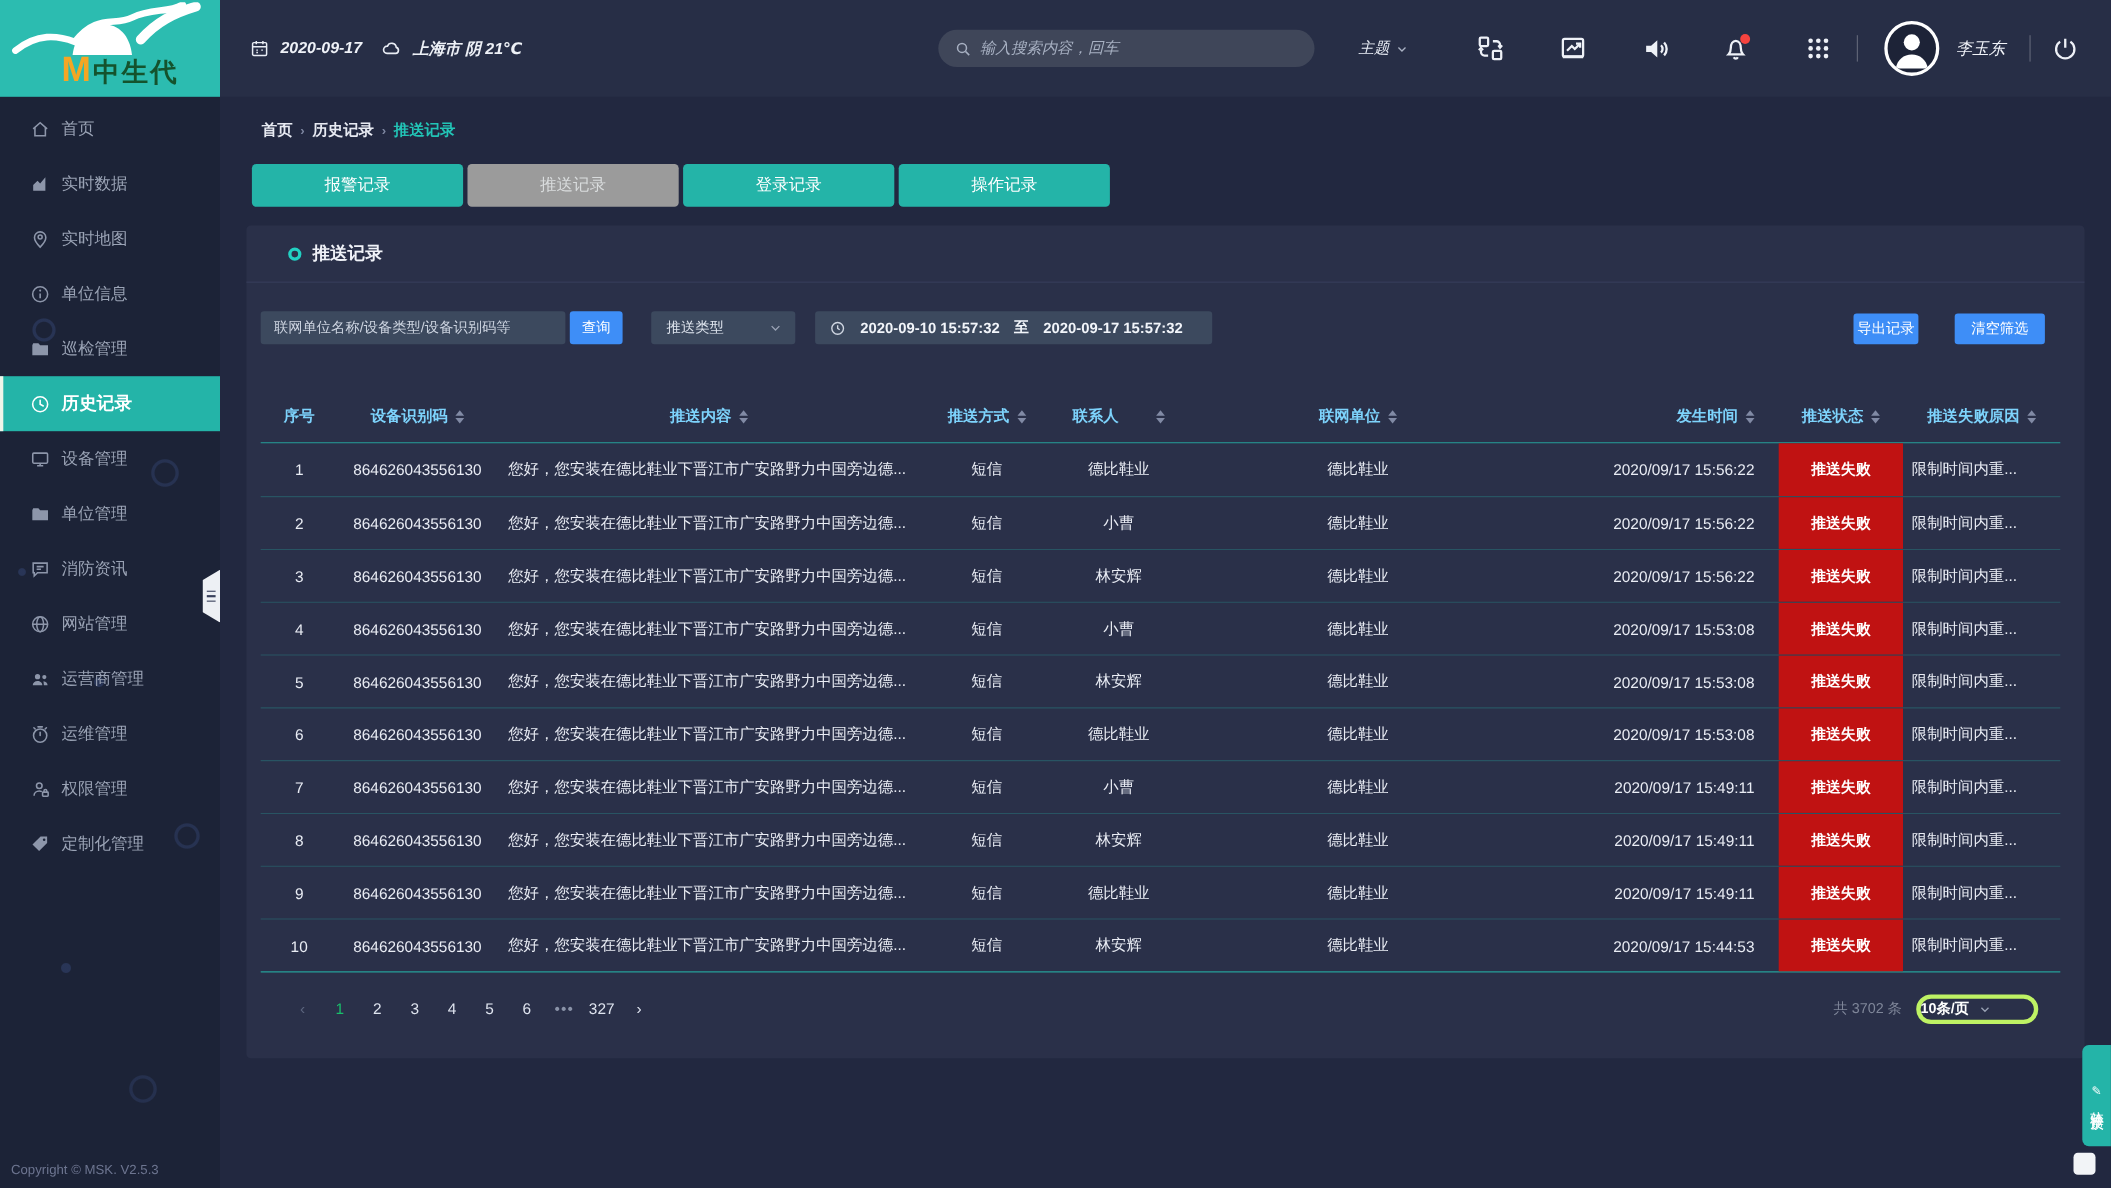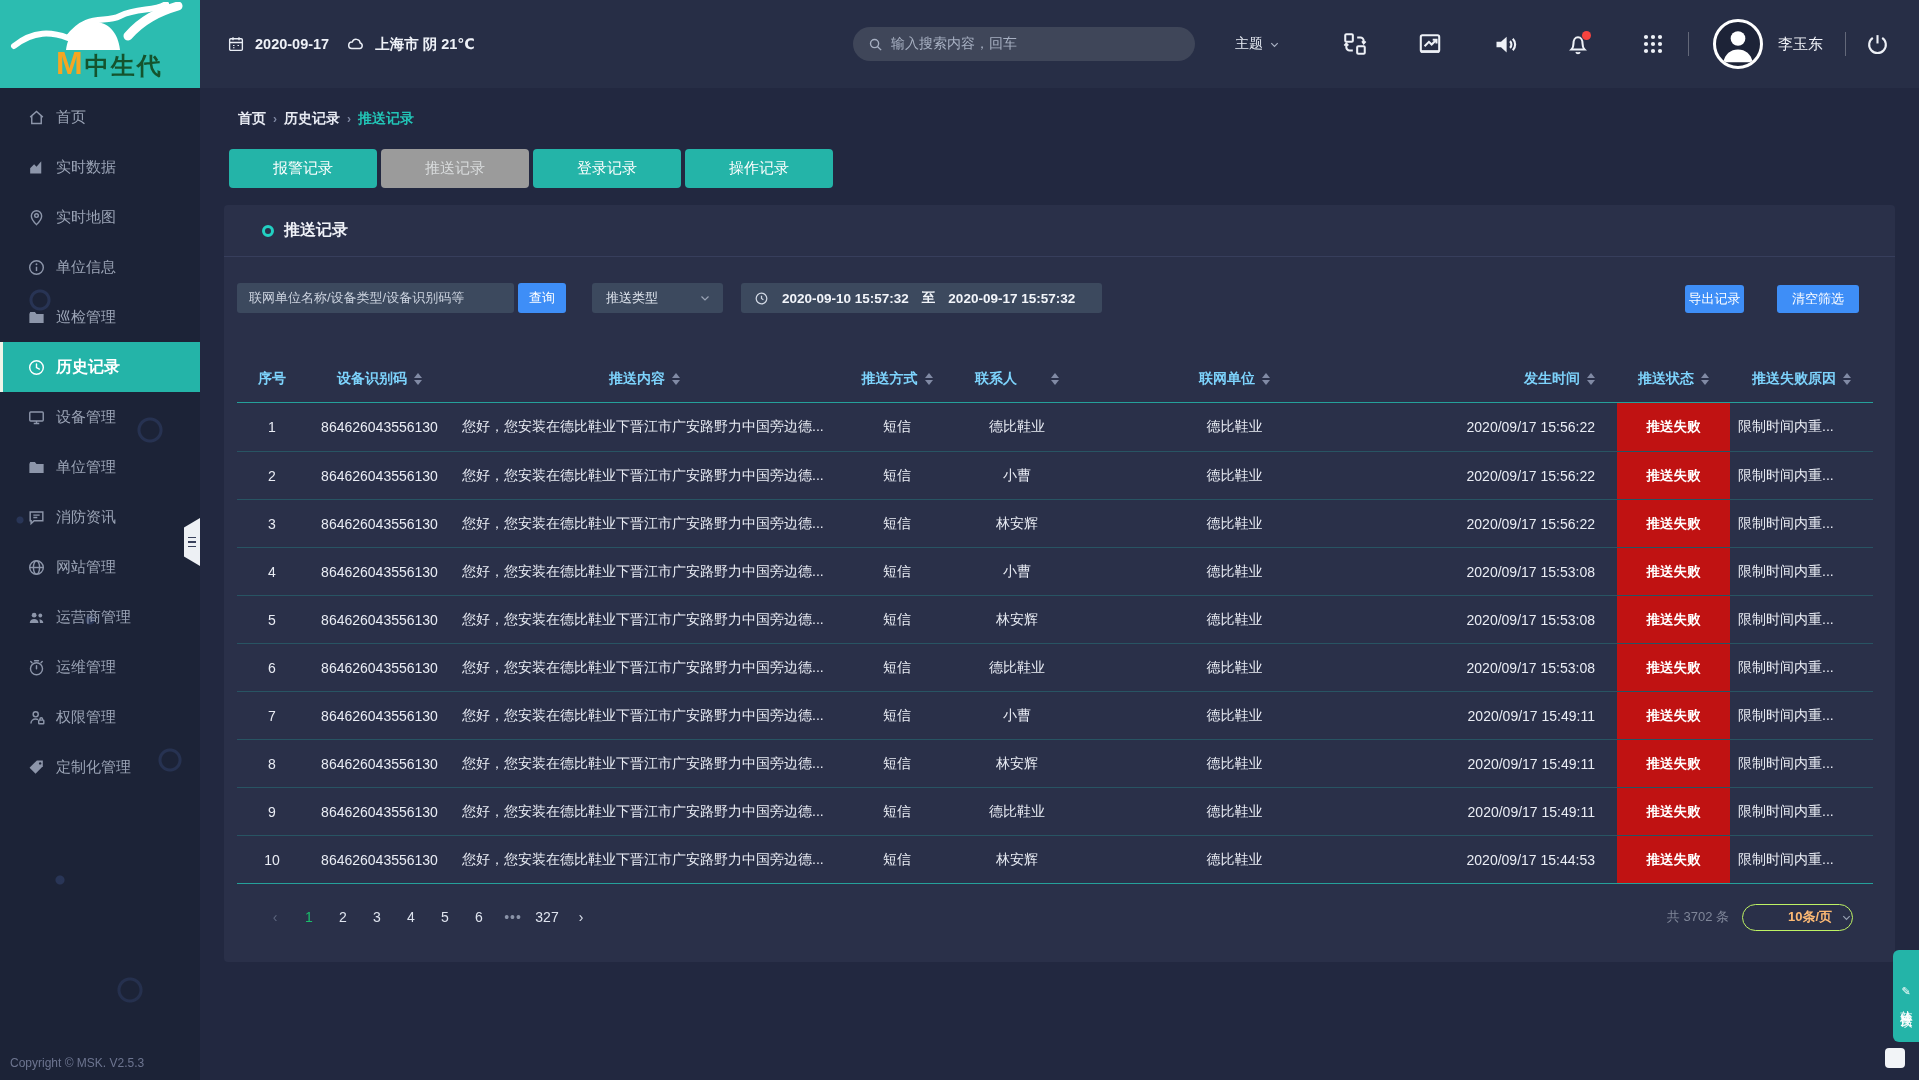--- a/index.html
+++ b/index.html
@@ -30,40 +30,40 @@
   .side-item.active{background:#24b4a8;color:#ffffff;}
   .side-item.active::before{content:"";position:absolute;left:0;top:0;bottom:0;width:3px;background:#eef5e9;}
   .side-item.active .icn{color:#ffffff;}
   .side-item.active .lbl{color:#ffffff;font-weight:bold;font-size:16px;}
   .collapse-handle{position:absolute;left:184px;top:518px;width:16px;height:48px;background:#edf0f4;
     clip-path:polygon(100% 0,100% 100%,0 80%,0 20%);display:flex;flex-direction:column;justify-content:center;gap:3px;align-items:center;cursor:pointer;z-index:6;}
   .collapse-handle i{display:block;width:8px;height:1.6px;background:#39415c;}
   .copyright{position:absolute;left:10px;top:1056px;font-size:12px;color:#6d7590;}
 
   
-  .topbar{position:absolute;left:200px;top:0;width:1719px;height:88px;background:#272e46;}
+  .topbar{position:absolute;left:200px;top:0;width:1719px;height:88px;background:#272e46;font-style:italic;}
   .tb-left{position:absolute;left:26px;top:0;height:88px;display:flex;align-items:center;gap:9px;color:#eef1f7;font-size:14.5px;font-weight:bold;}
   .tb-ic{width:20px;height:20px;color:#e9edf5;display:flex;align-items:center;justify-content:center;}
   .search{position:absolute;left:653px;top:27px;width:342px;height:34px;border-radius:17px;background:#3f4659;display:flex;align-items:center;padding-left:15px;gap:8px;cursor:text;}
   .search .ph{color:#a7b0c2;font-size:14px;}
   .theme{position:absolute;left:1035px;top:0;height:88px;display:flex;align-items:center;gap:6px;color:#e9edf5;font-size:14px;cursor:pointer;}
   .tb-btn{position:absolute;top:30px;width:28px;height:28px;display:flex;align-items:center;justify-content:center;color:#eef1f7;cursor:pointer;}
   .tb-sep{position:absolute;top:32px;width:1px;height:24px;background:rgba(255,255,255,.28);}
   .avatar{position:absolute;left:1513px;top:19px;width:50px;height:50px;border-radius:50%;background:#1d2337;border:3px solid #ffffff;overflow:hidden;cursor:pointer;}
   .uname{position:absolute;left:1578px;top:0;height:88px;display:flex;align-items:center;color:#f2f4f9;font-size:15px;cursor:pointer;}
   .bell-dot{position:absolute;right:1px;top:1px;width:9px;height:9px;border-radius:50%;background:#f5433f;}
 
   
   .main{position:absolute;left:200px;top:88px;width:1719px;height:992px;}
   .breadcrumb{position:absolute;left:38px;top:22px;display:flex;align-items:center;gap:7px;font-size:14px;font-weight:bold;}
   .breadcrumb .bc{color:#e7eaf2;cursor:pointer;}
   .breadcrumb .bc.last{color:#22c4b6;}
   .breadcrumb .bsep{color:#7d86a0;font-size:12px;}
   .tabs{position:absolute;left:29px;top:61px;display:flex;gap:4px;}
-  .tab{width:148px;height:39px;border:none;border-radius:4px;background:#24b4a8;color:#ffffff;font-size:15px;cursor:pointer;}
+  .tab{width:192px;height:39px;border:none;border-radius:4px;background:#24b4a8;color:#ffffff;font-size:15px;cursor:pointer;}
   .tab.selected{background:#9b9b9b;color:#d9dcdd;}
 
   .card{position:absolute;left:24px;top:117px;width:1671px;height:757px;background:#2a3049;border-radius:4px;}
   .card-head{height:52px;display:flex;align-items:center;padding-left:38px;border-bottom:1px solid #373e5c;}
   .dot{width:12px;height:12px;border-radius:50%;border:3px solid #22d0c2;background:transparent;}
   .sec-title{margin-left:10px;color:#f0f2f8;font-size:16px;font-weight:bold;}
 
   .filters{position:absolute;left:13px;top:78px;width:1636px;height:30px;}
   .f-input{position:absolute;left:0;top:0;width:277px;height:30px;background:#3c495e;border-radius:3px;display:flex;align-items:center;padding-left:12px;color:#cdd4e0;font-size:13px;cursor:text;}
   .btn-blue{background:#3e8ef7;color:#ffffff;border:none;border-radius:3px;font-size:13px;cursor:pointer;}
@@ -94,21 +94,21 @@
 
   
   .pagebar{position:absolute;left:13px;top:692px;width:1636px;height:40px;display:flex;align-items:center;}
   .pager{display:flex;align-items:center;gap:10px;padding-left:26px;}
   .pg{min-width:24px;text-align:center;color:#dfe4ef;font-size:14px;cursor:pointer;}
   .pg.arrow-prev{color:#5c657e;}
   .pg.active{color:#19be6b;}
   .pg.dots{color:#8a93a8;letter-spacing:1px;cursor:default;}
   .pagebar-right{margin-left:auto;display:flex;align-items:center;gap:13px;padding-right:20px;}
   .total{color:#7f8699;font-size:13px;}
-  .size-pill{width:111px;height:27px;border:1px solid #bef264;border-radius:14px;display:flex;align-items:center;justify-content:flex-end;gap:9px;color:#fdba74;font-size:13px;font-weight:bold;cursor:pointer;background:transparent;}
+  .size-pill{width:111px;height:27px;border:4px solid #bef264;border-radius:14px;display:flex;align-items:center;justify-content:flex-start;gap:9px;color:#ffffff;font-size:13px;font-weight:bold;cursor:pointer;background:transparent;}
 
   
   .feedback{position:absolute;left:1893px;top:950px;width:26px;height:92px;background:#24b4a8;border-radius:6px 0 0 6px;display:flex;flex-direction:column;align-items:center;justify-content:center;gap:2px;cursor:pointer;z-index:8;}
   .feedback .pen{color:#ffffff;font-size:11px;font-style:italic;}
   .feedback .fb-lbl{writing-mode:vertical-rl;color:#ffffff;font-size:12.5px;letter-spacing:2px;}
   .back-top{position:absolute;left:1885px;top:1048px;width:20px;height:20px;background:#f2f4f7;border-radius:4px;cursor:pointer;z-index:8;}
   svg{display:block;}
 </style>
 </head>
 <body>

